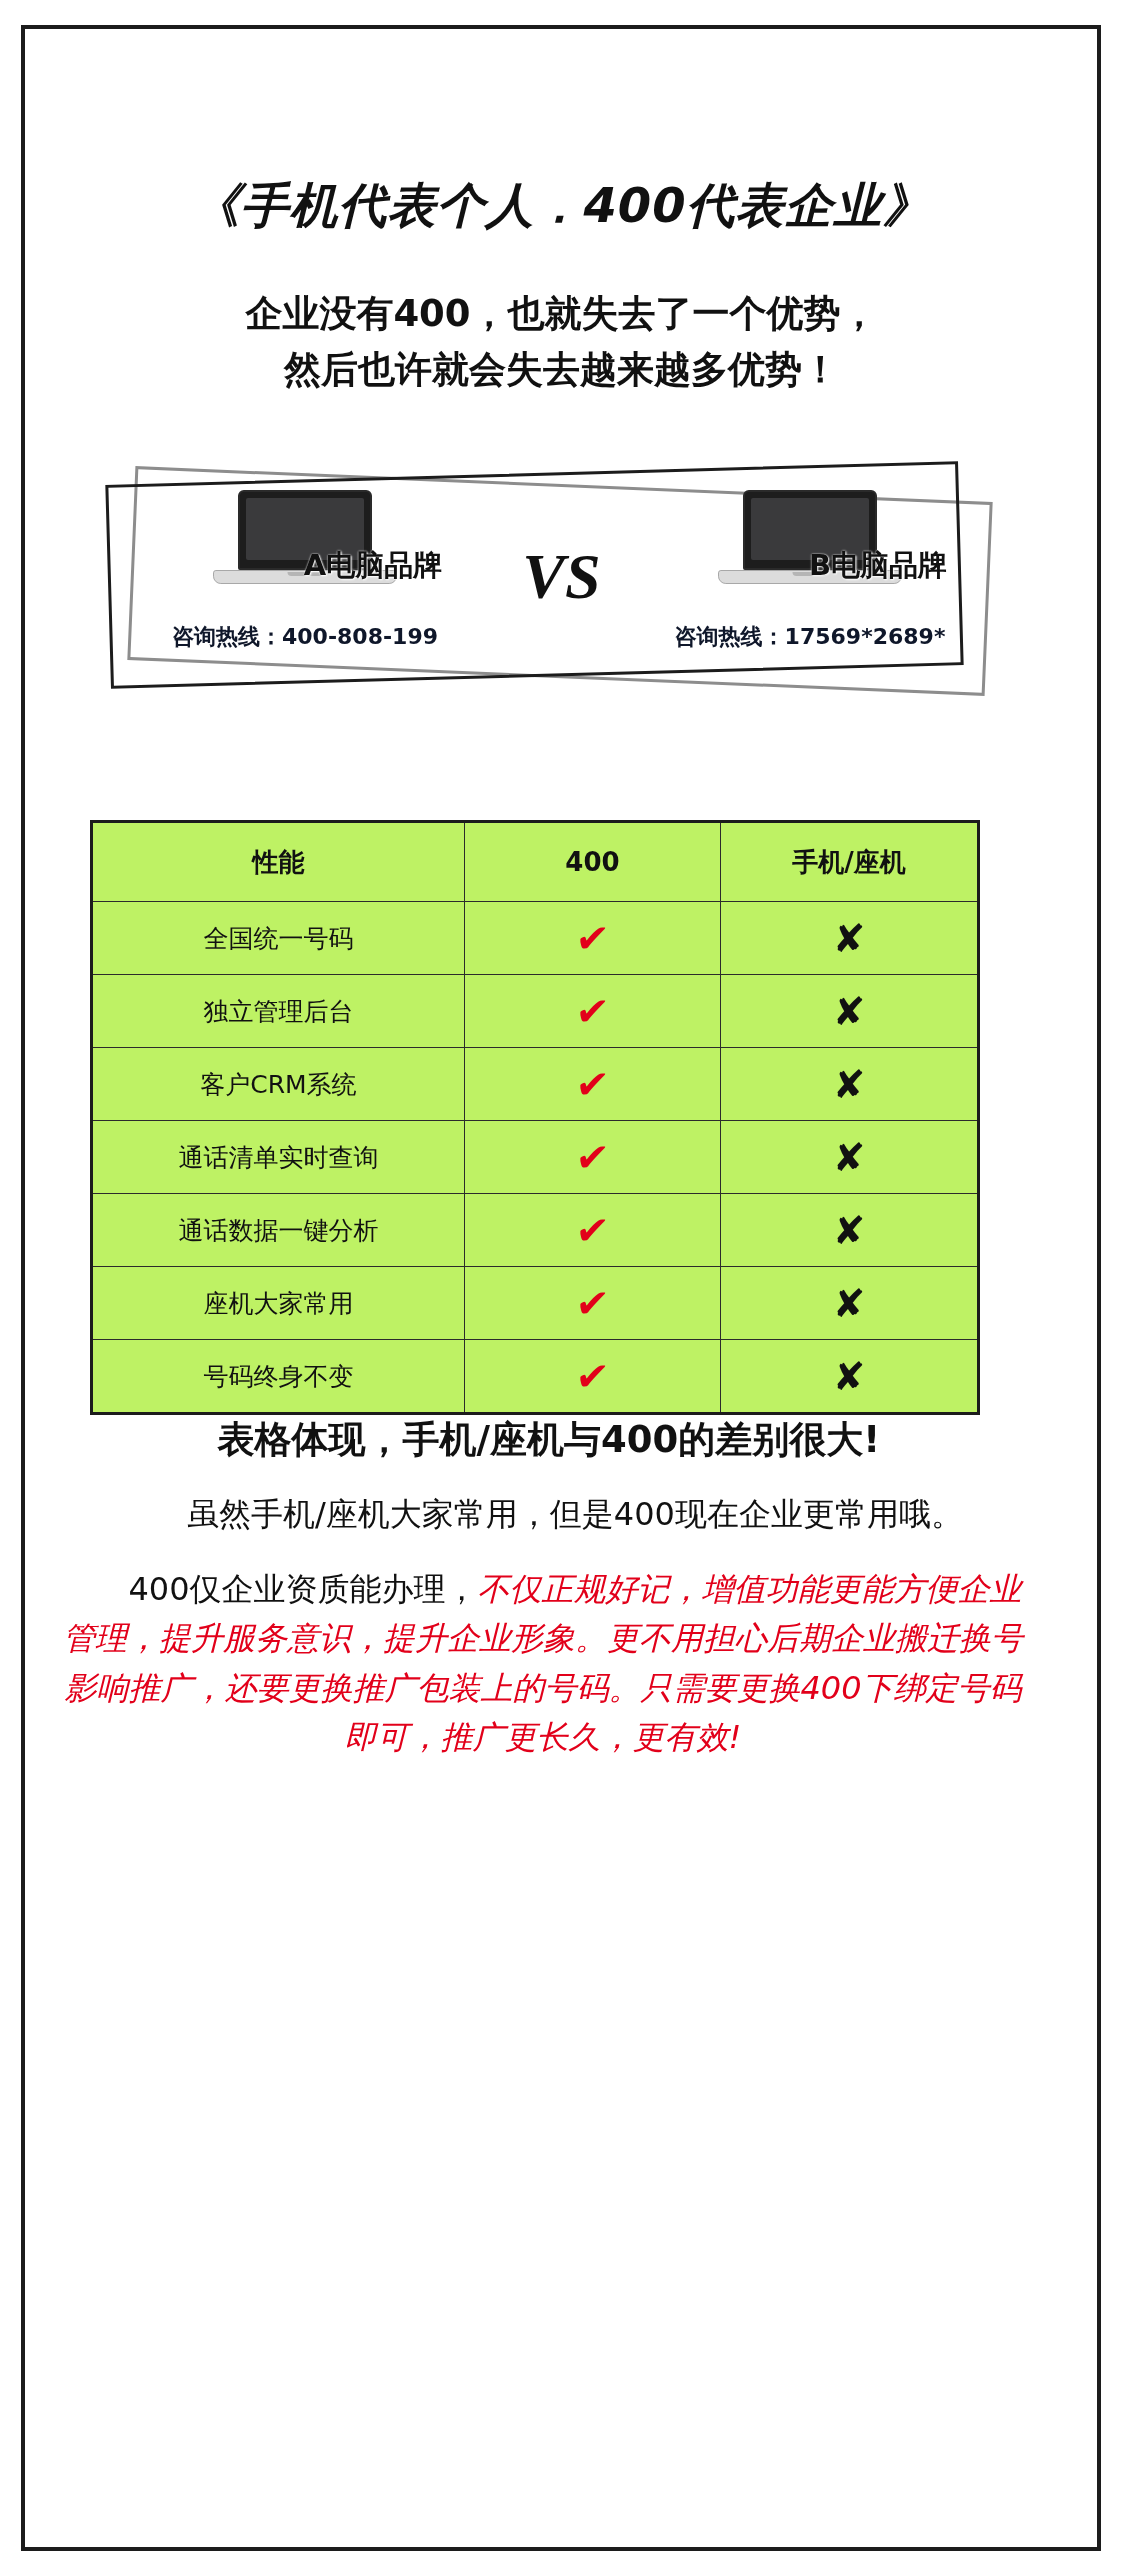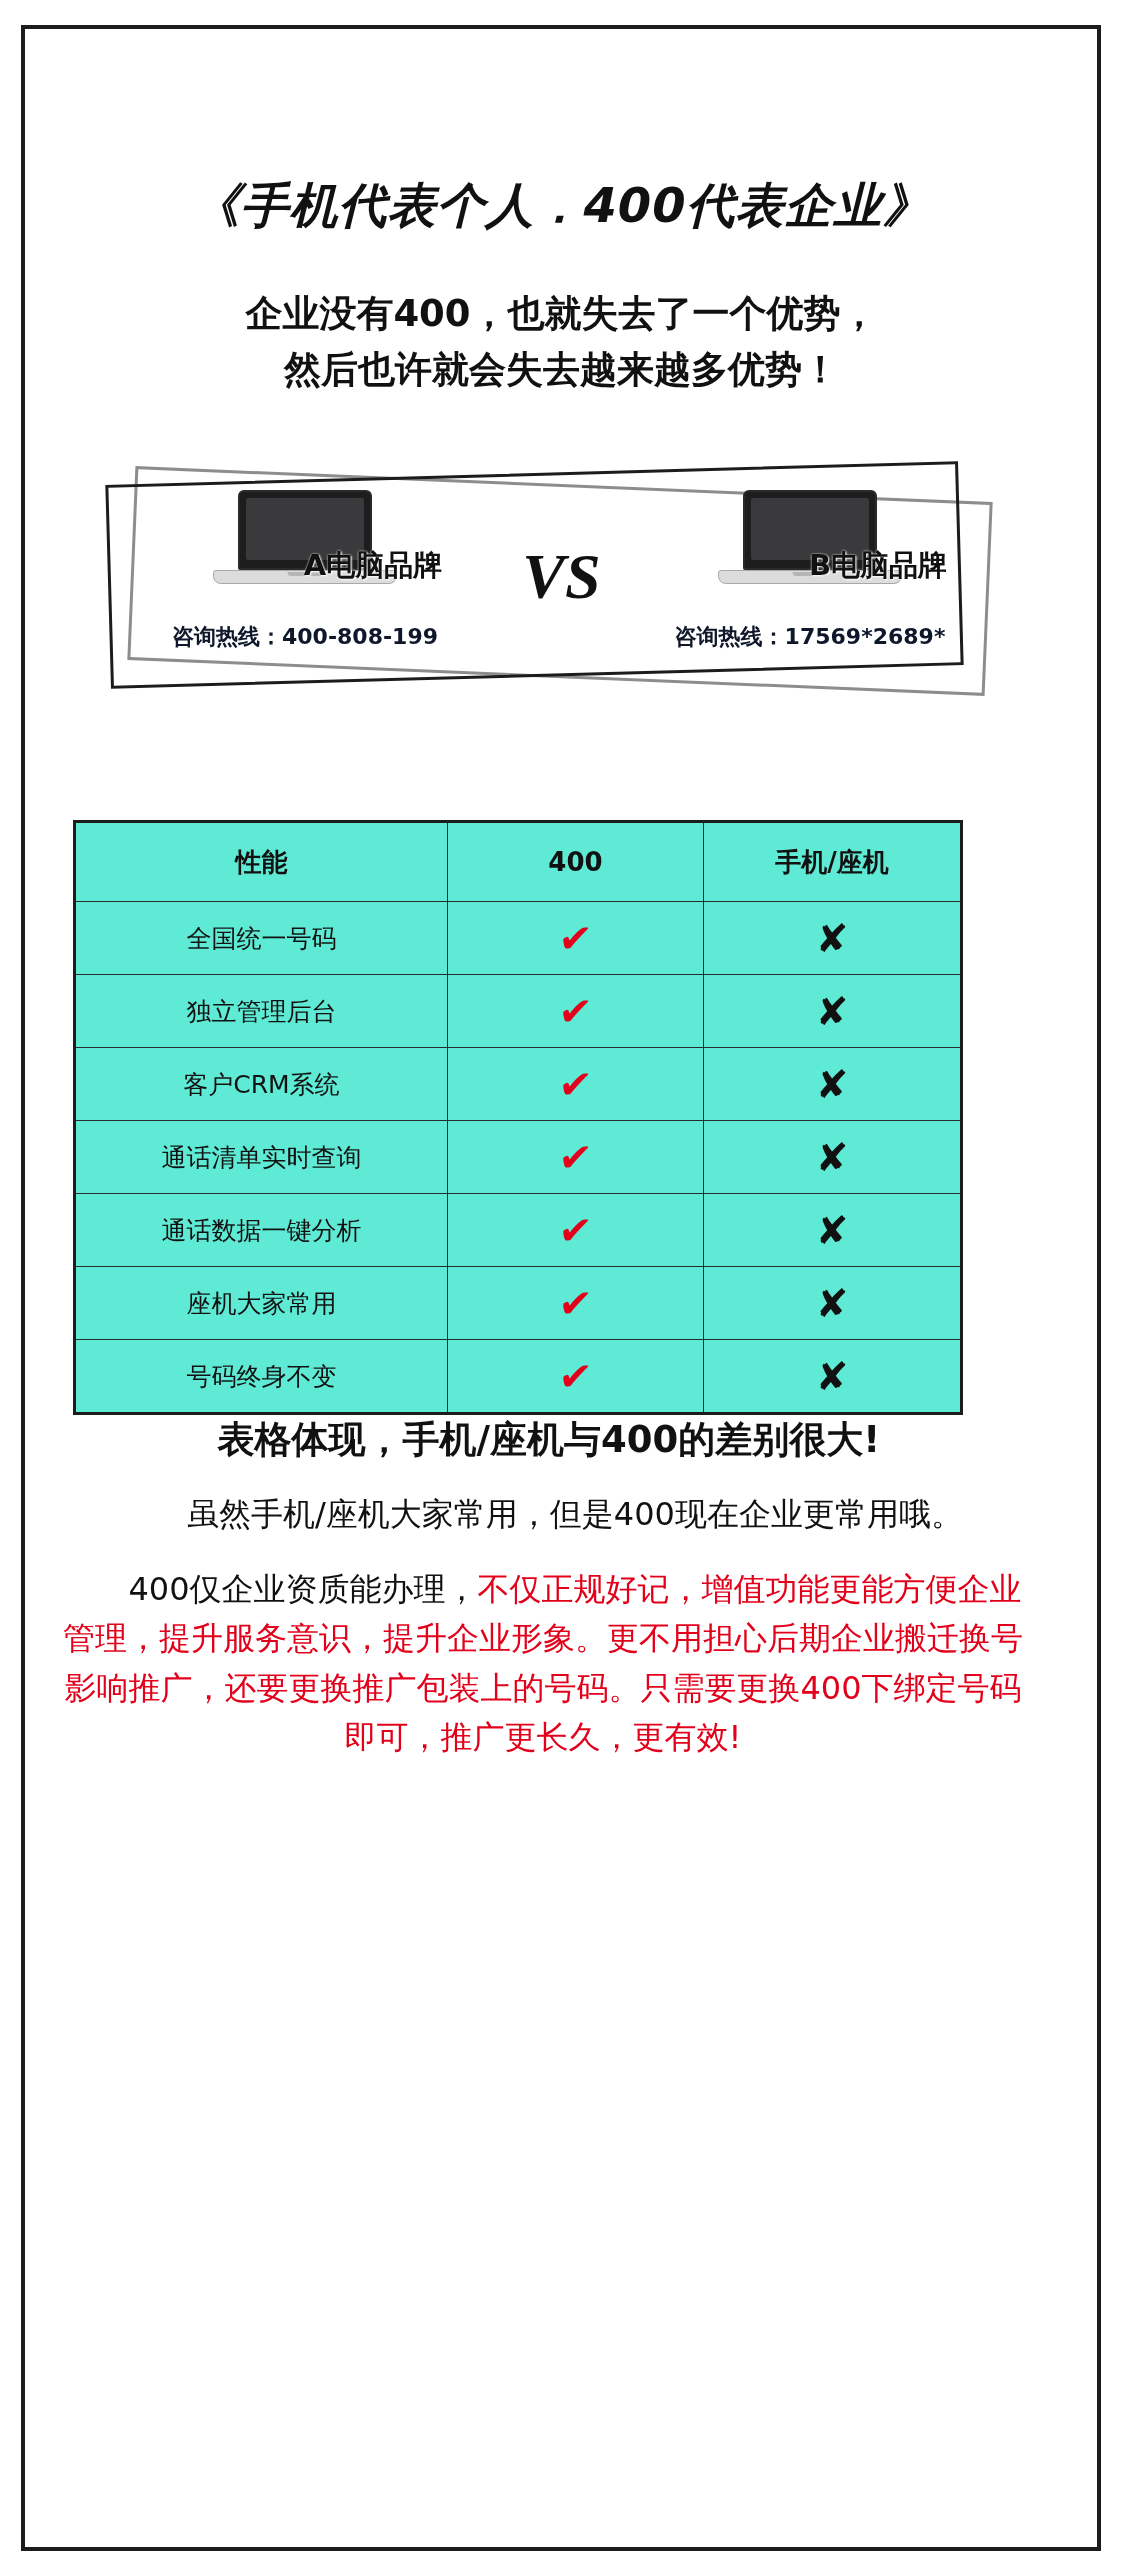--- a/index.html
+++ b/index.html
@@ -179,24 +179,24 @@
     font-weight: bold;
     font-style: italic;
     color: #111;
     font-family: "Liberation Serif", "DejaVu Serif", serif;
   }
 
   
   .table-wrap {
     margin-top: 64px;
     width: 890px;
-    margin-left: 15px;
+    margin-left: 32px;
     border: 3.9px solid #1c1c1c;
     box-sizing: border-box;
-    background: #5eead4;
+    background: #bef264;
   }
   table.compare {
     width: 100%;
     border-collapse: collapse;
     table-layout: fixed;
   }
   table.compare th,
   table.compare td {
     border: 1px solid #2b2b2b;
     text-align: center;
@@ -253,21 +253,21 @@
   }
   .para {
     margin-top: 25px;
     font-size: 32px;
     line-height: 1.55;
     color: #111;
     text-indent: 64px;
     font-family: "DejaVu Sans", "Liberation Sans", sans-serif;
   }
   .para.red-mix { color: #111; }
-  .red { color: #e2001a; }
+  .red { color: #e2001a; font-style: italic; }
   .para-last { margin-top: 21.3px; }
 </style>
 </head>
 <body>
 
 <div class="page">
   <div class="outer-frame"></div>
 
   <div class="content">
 

